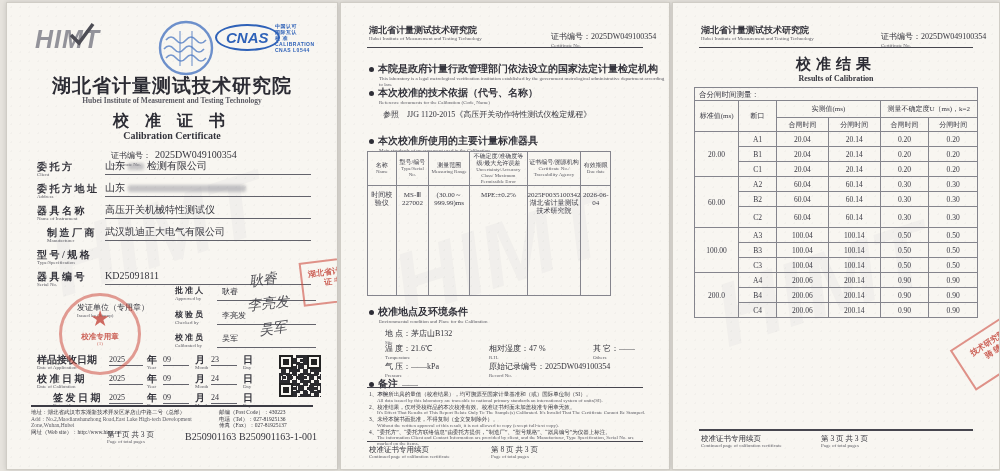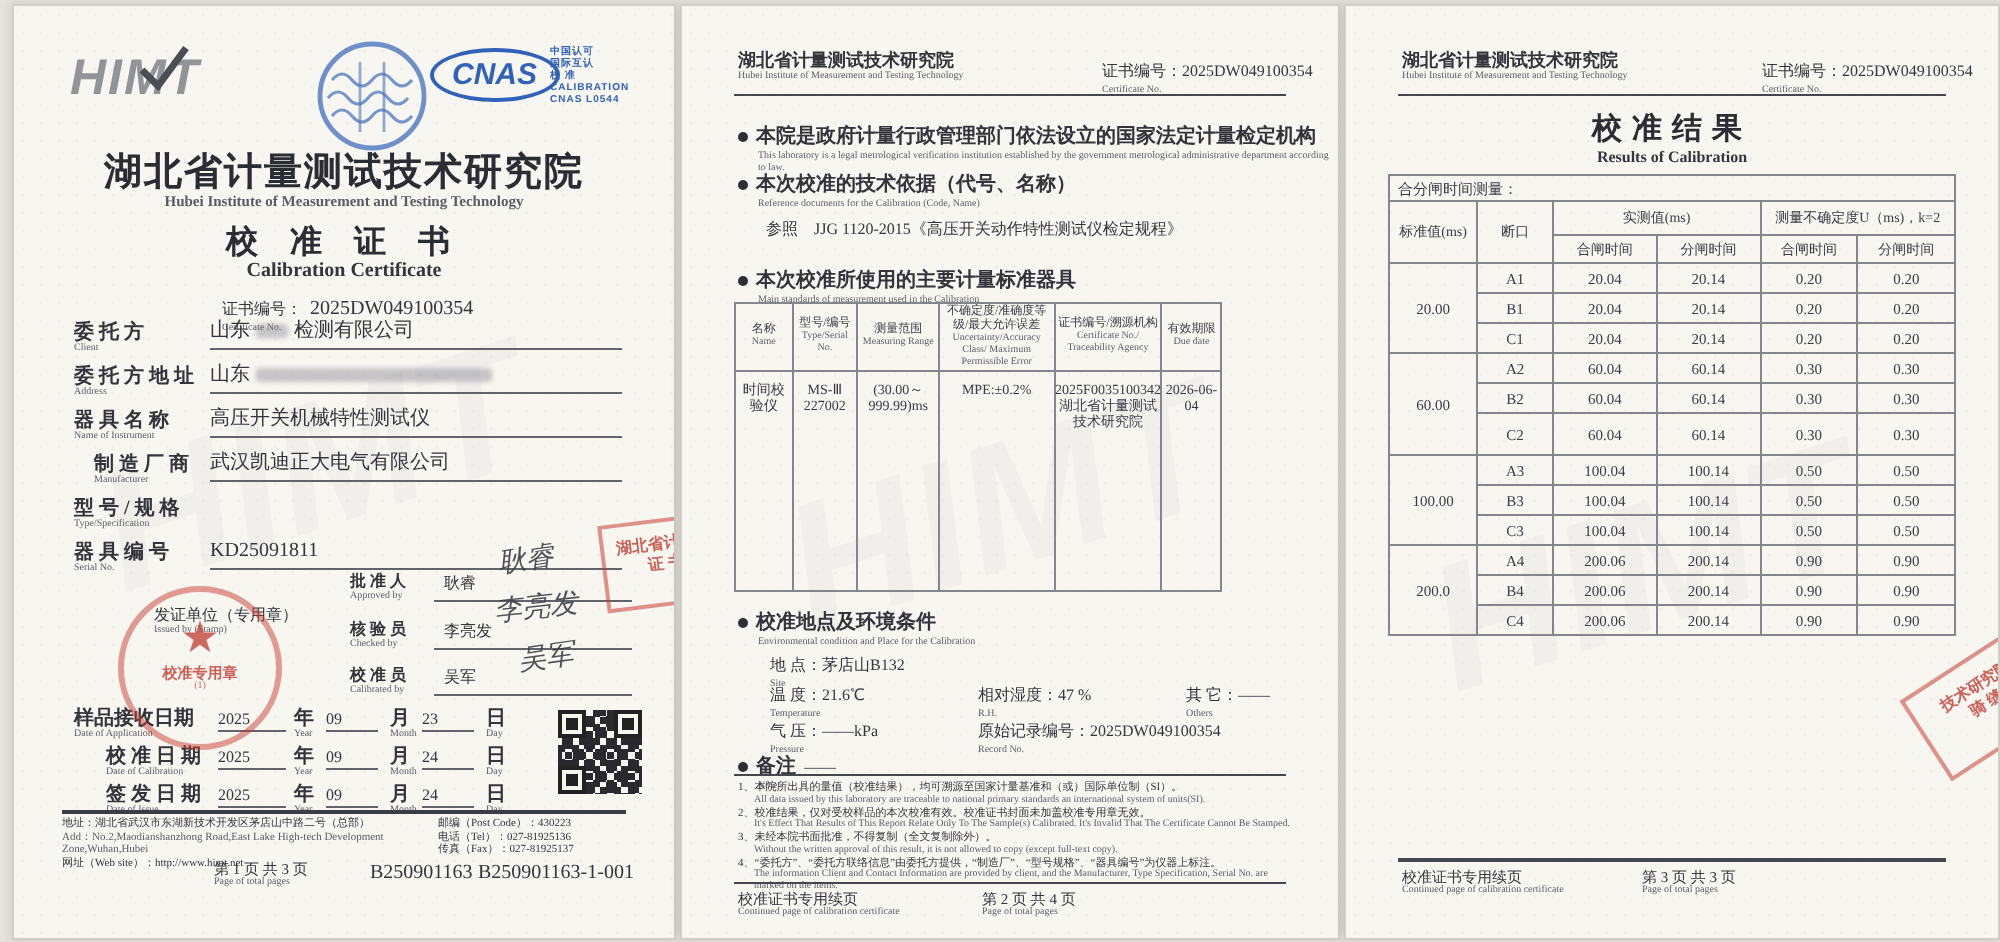--- a/index.html
+++ b/index.html
@@ -177,21 +177,21 @@
         <div class="f85 b">月</div>
         <div class="en f5">Month</div>
       </div>
     <div class="abs ul f8" style="left:174px;top:0;width:26px">23</div>
     <div class="abs" style="left:206px;top:0">
         <div class="f85 b">日</div>
         <div class="en f5">Day</div>
       </div>
   </div>
   <div class="abs" style="left:30px;top:371px">
-    <div class="abs" style="left:16px;top:0;width:66px">
+    <div class="abs" style="left:0;top:0;width:66px">
         <div class="f85 b">校 准 日 期</div>
         <div class="en f5">Date of Calibration</div>
       </div>
     <div class="abs ul f8" style="left:72px;top:0;width:34px">2025</div>
     <div class="abs" style="left:110px;top:0">
         <div class="f85 b">年</div>
         <div class="en f5">Year</div>
       </div>
     <div class="abs ul f8" style="left:126px;top:0;width:26px">09</div>
     <div class="abs" style="left:158px;top:0">
@@ -370,21 +370,21 @@
     <div class="f55">4、“委托方”、“委托方联络信息”由委托方提供，“制造厂”、“型号规格”、“器具编号”为仪器上标注。</div>
     <div class="en f5" style="margin-left:8px">The information Client and Contact Information are provided by client, and the Manufacturer, Type Specification, Serial No. are marked on the items.</div>
   </div>
 
   <div class="hr" style="left:26px;top:438px;width:276px"></div>
   <div class="abs" style="left:28px;top:442px">
     <div class="f75">校准证书专用续页</div>
     <div class="en f5">Continued page of calibration certificate</div>
   </div>
   <div class="abs" style="left:150px;top:442px">
-    <div class="f75">第 2 页 共 4 页</div>
+    <div class="f75">第 8 页 共 3 页</div>
     <div class="en f5">Page of  total pages</div>
   </div>
 </div>
 
 <div class="pg" id="p3">
   <div class="wm" style="left:40px;top:230px;font-size:90px;transform:rotate(-18deg)">HIMT</div>
 
   <div class="abs" style="left:28px;top:22px">
     <div class="f9 b">湖北省计量测试技术研究院</div>
     <div class="en f5">Hubei Institute of Measurement and Testing Technology</div>

